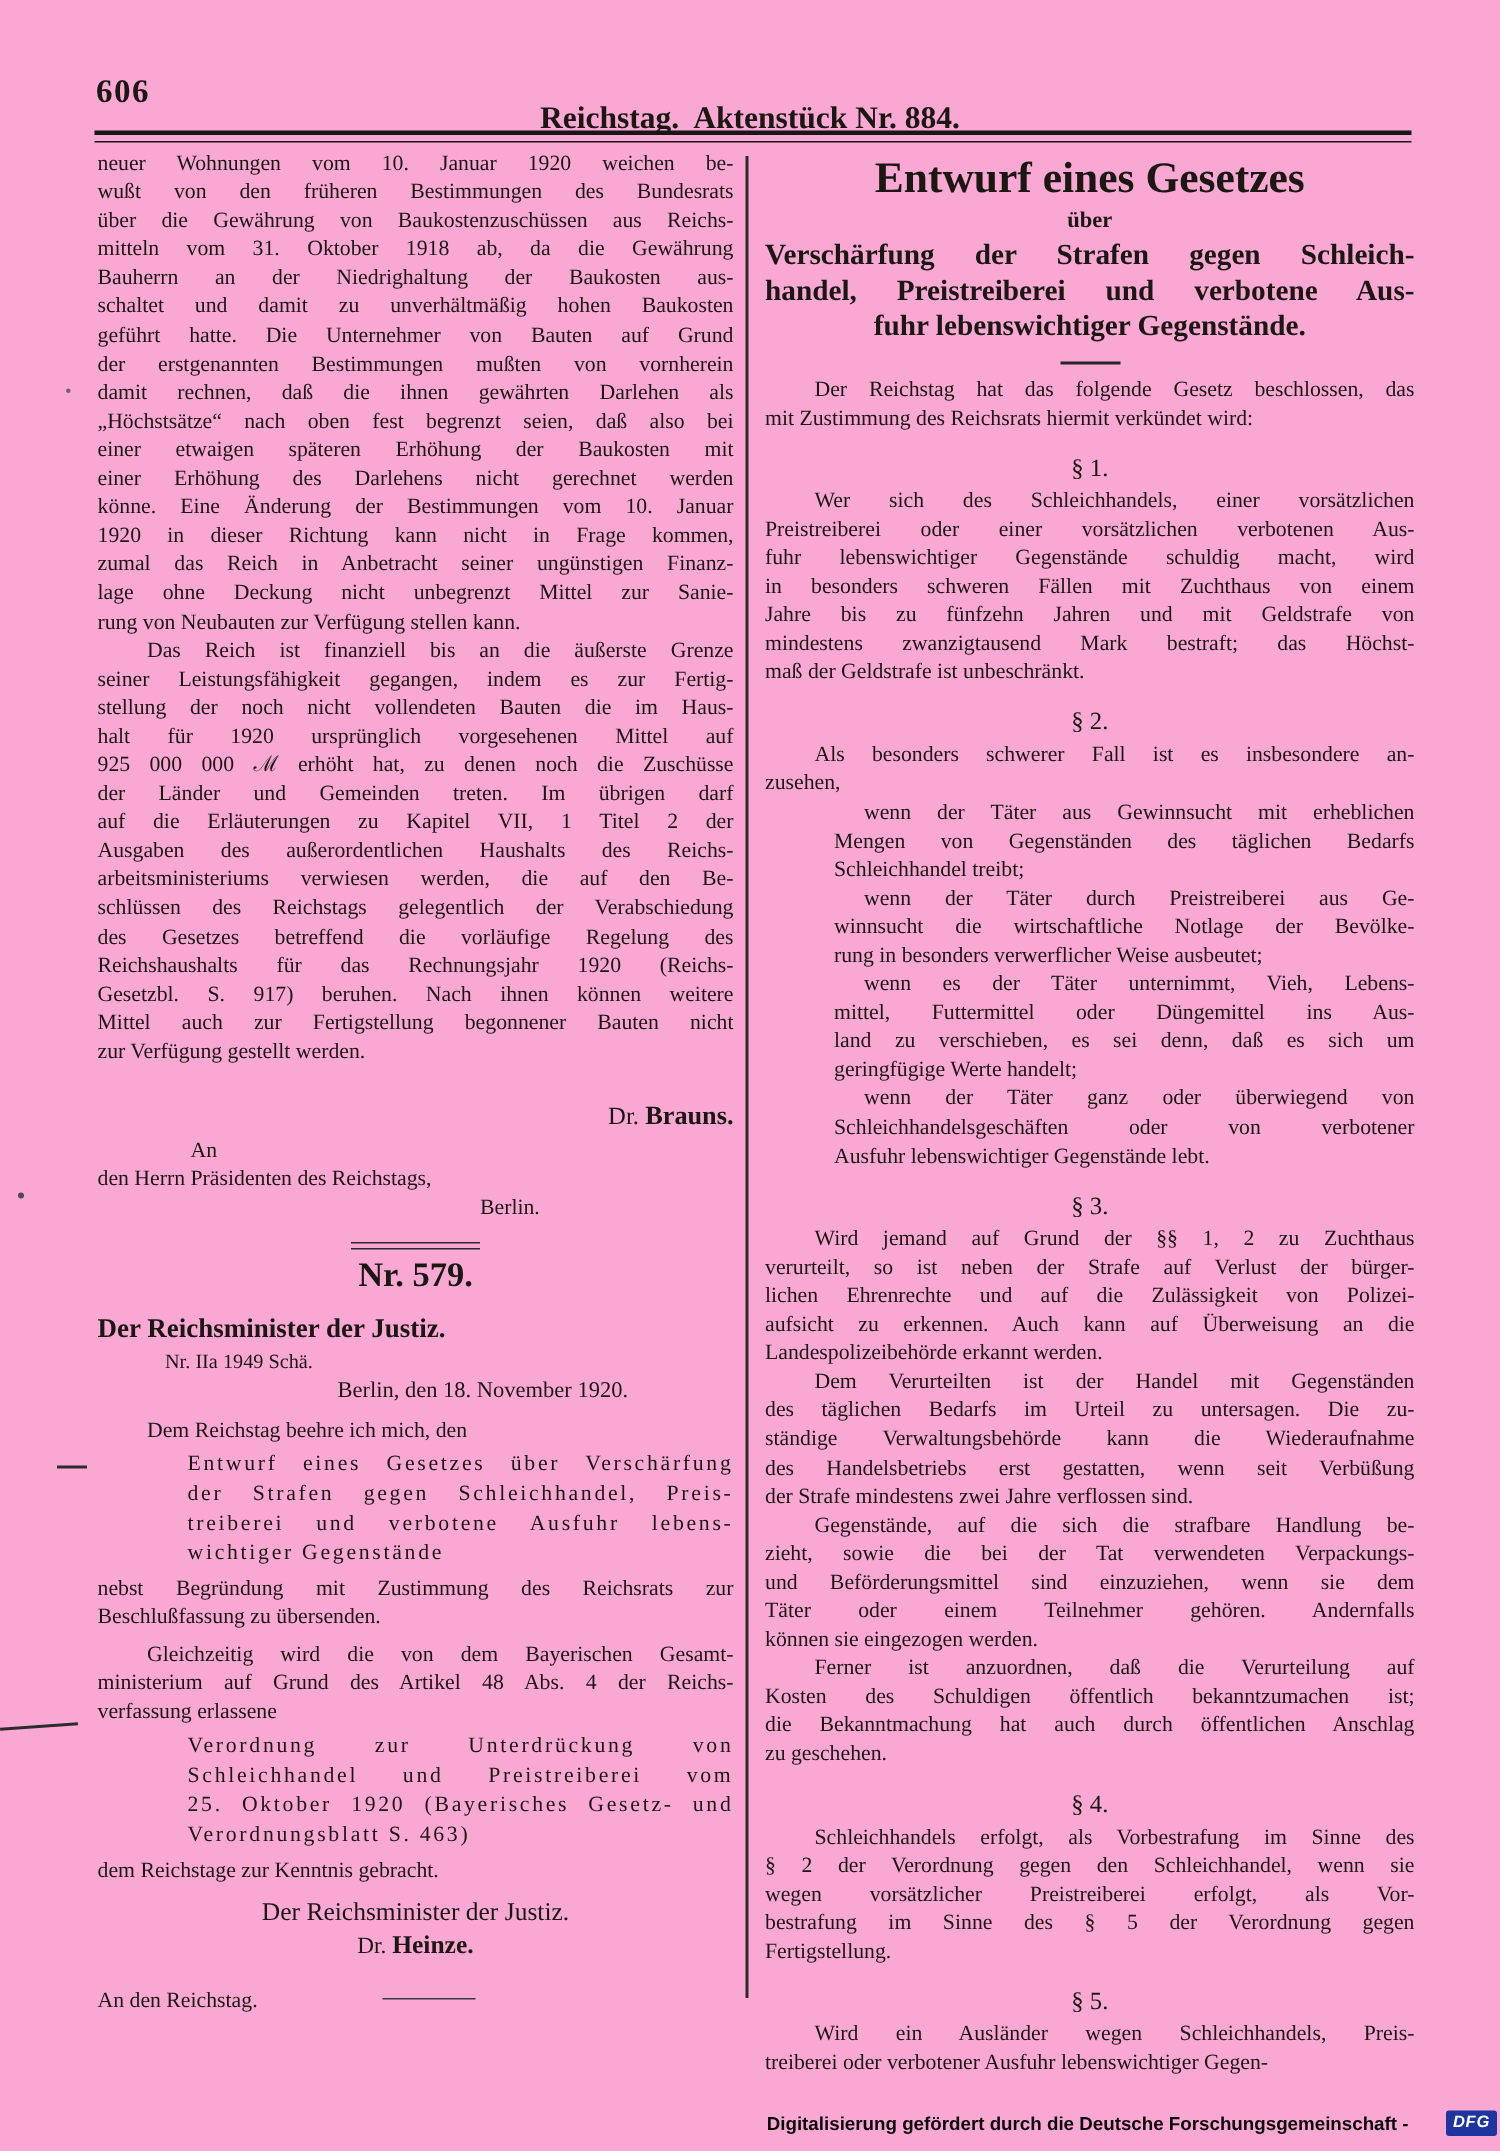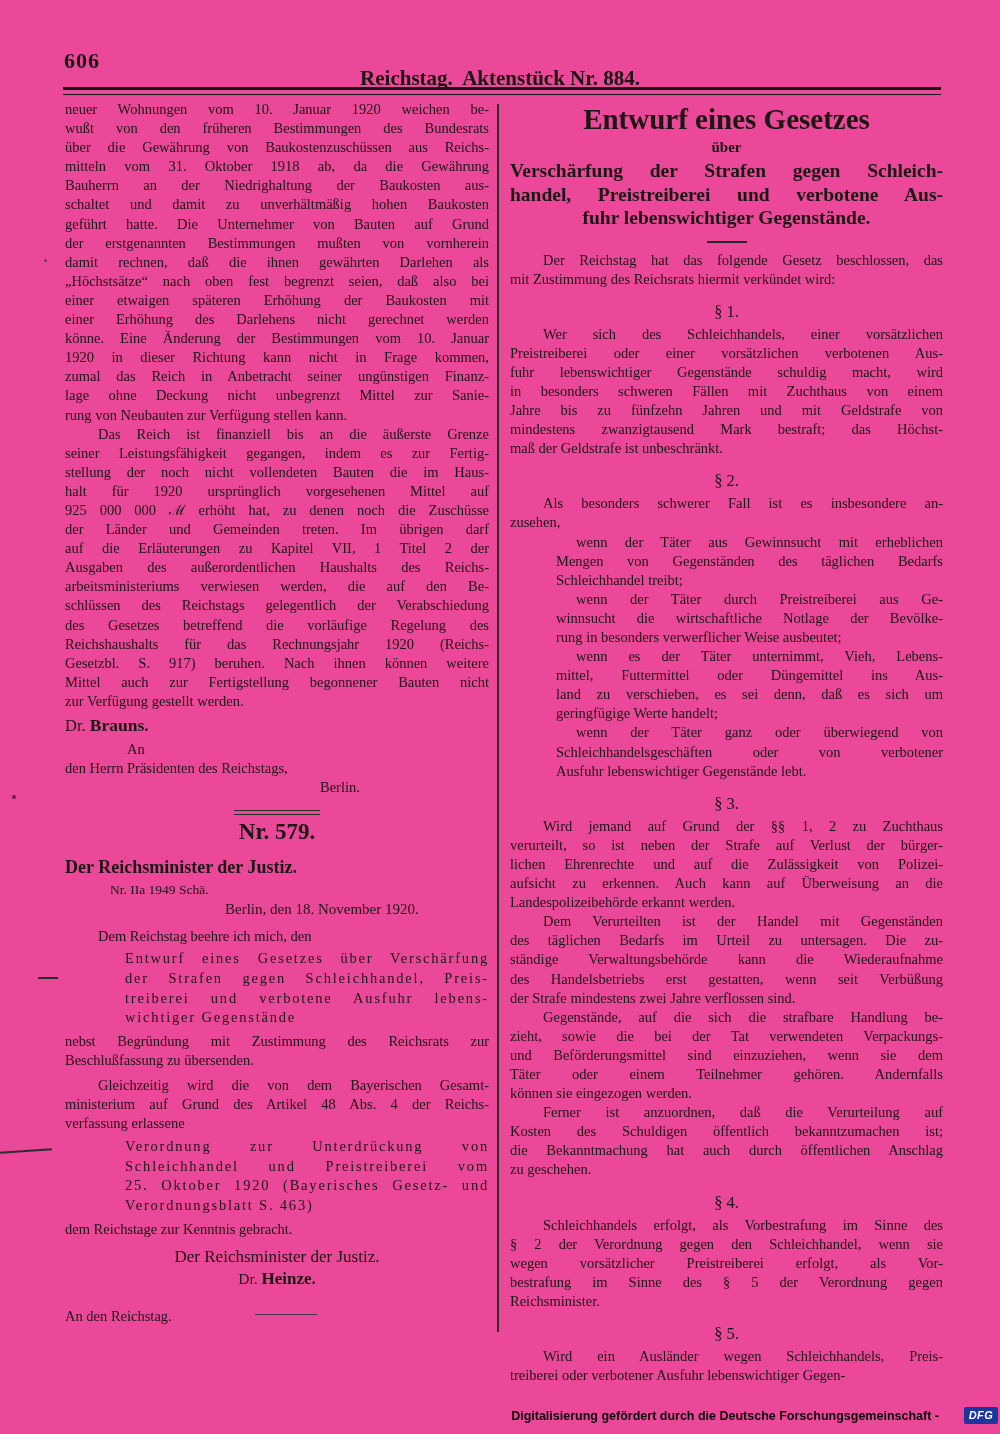--- a/index.html
+++ b/index.html
@@ -1,19 +1,19 @@
 <!DOCTYPE html>
 <html><head>
 <meta charset="utf-8">
 <style>
   * { margin:0; padding:0; box-sizing:border-box; }
   html,body { background:#ffffff; }
   .page {
     position:relative; width:1000px; height:1434px;
-    background:#ec4899; overflow:hidden;
+    background:#f9a8d4; overflow:hidden;
     font-family:"Liberation Serif","DejaVu Serif",serif;
     color:#1b1713;
   }
   
   .pageno { position:absolute; top:48px; left:64px; font-size:22px; font-weight:bold; letter-spacing:1px; }
   .htitle { position:absolute; top:66px; left:0; width:100%; text-align:center; font-size:21px; font-weight:bold; white-space:pre; }
   .hrule  { position:absolute; top:87px; left:63px; width:878px; height:8px;
             border-top:3px solid #161616; border-bottom:1.5px solid #161616; }
   
   .divider { position:absolute; top:104px; left:497px; width:1.5px; height:1228px; background:#2e2a26; }
@@ -23,21 +23,21 @@
   .jpara .line { text-align:justify; text-align-last:justify; }
   .jpara .line:last-child { text-align-last:left; }
   .indent .line:first-child { text-indent:33px; }
   
   .sperr { padding-left:60px; }
   .sperr .line { letter-spacing:1.8px; line-height:19.6px; }
   
   .item { padding-left:46px; }
   .item .line:first-child { text-indent:20px; }
   
-  .sig { text-align:left; margin-top:4px; font-size:16.5px; }
+  .sig { text-align:right; margin-top:22px; font-size:16.5px; }
   .sig .nm { font-weight:bold; font-size:17.5px; }
   .addr-an   { padding-left:62px; }
   .addr-city { padding-left:255px; }
   .mini-rule { width:86px; height:5px; margin:13px auto 4px auto;
                border-top:1.5px solid #2a2a2a; border-bottom:1px solid #2a2a2a; }
   .doc-no { text-align:center; font-size:23px; font-weight:bold; margin:4px 0 12px 0; }
   .minister-head { font-size:18px; font-weight:bold; margin-bottom:3px; }
   .file-ref { padding-left:45px; font-size:13.5px; line-height:17px; }
   .dateline { padding-left:160px; font-size:15px; margin:3px 0 9px 0; }
   .intro-line { padding-left:33px; margin-bottom:3px; }
@@ -252,21 +252,21 @@
         <div class="line">die Bekanntmachung hat auch durch öffentlichen Anschlag</div>
         <div class="line">zu geschehen.</div>
       </div>
 
     <div class="sec-head">§ 4.</div>
     <div class="jpara indent">
         <div class="line">Schleichhandels erfolgt, als Vorbestrafung im Sinne des</div>
         <div class="line">§ 2 der Verordnung gegen den Schleichhandel, wenn sie</div>
         <div class="line">wegen vorsätzlicher Preistreiberei erfolgt, als Vor-</div>
         <div class="line">bestrafung im Sinne des § 5 der Verordnung gegen</div>
-        <div class="line">Reichsminister.</div>
+        <div class="line">Fertigstellung.</div>
       </div>
 
     <div class="sec-head">§ 5.</div>
     <div class="jpara indent">
         <div class="line">Wird ein Ausländer wegen Schleichhandels, Preis-</div>
         <div class="line">treiberei oder verbotener Ausfuhr lebenswichtiger Gegen-</div>
       </div>
   </div>
 
   <div class="footer">

